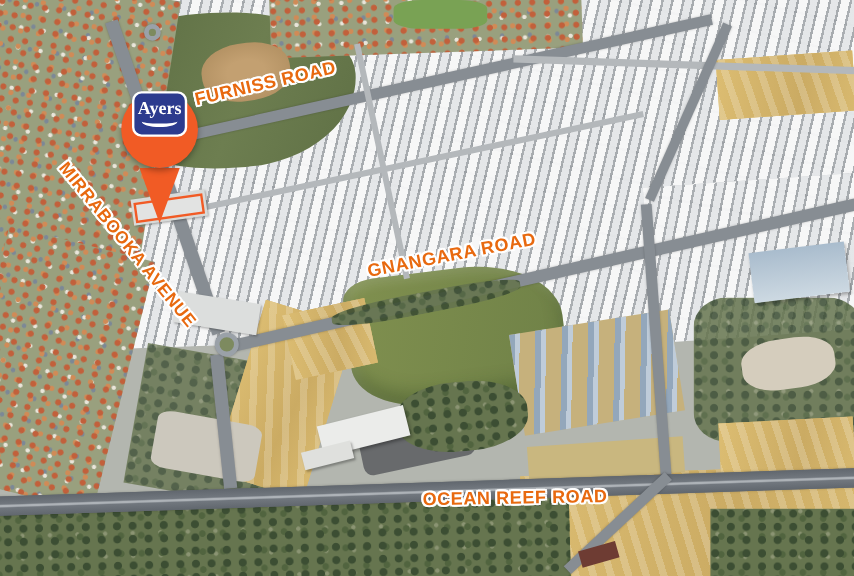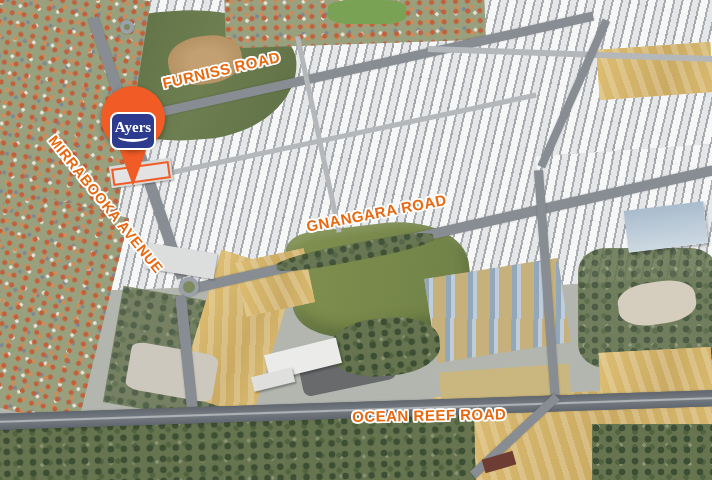--- a/index.html
+++ b/index.html
@@ -81,24 +81,24 @@
   }
 
   
   .pin { position:absolute; left:0; top:0; z-index:30; }
   .pin-tail {
     position:absolute; left:113px; top:140px; width:40px; height:46px;
     background:var(--pin-orange,#F15B25);
     clip-path:polygon(8% 0, 92% 0, 50% 100%);
   }
   .pin-head {
-    position:absolute; left:101px; top:86px; width:64px; height:64px;
+    position:absolute; left:101px; top:76px; width:64px; height:64px;
     border-radius:50%; background:var(--pin-orange,#F15B25);
     box-shadow:0 2px 5px rgba(0,0,0,.35);
-    display:flex; align-items:flex-end; justify-content:center;
+    display:flex; align-items:flex-start; justify-content:center;
   }
   .pin-logo {
     width:46px; height:38px; background:var(--logo-navy,#2C3B8E);
     border:2px solid #fff; border-radius:8px;
     display:flex; flex-direction:column; align-items:center; justify-content:center;
   }
   .pin-logo-text { font-family:"Liberation Serif", serif; font-weight:bold; font-size:15px; color:#fff; line-height:1; }
   .pin-logo-swoosh { width:30px; height:6px; border-bottom:3px solid #fff; border-radius:0 0 60% 60% / 0 0 100% 100%; margin-top:1px; }
 
   .property-outline {

